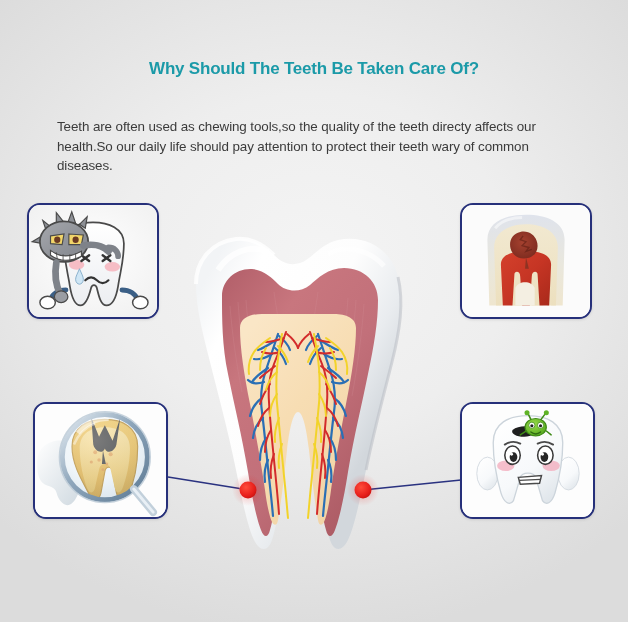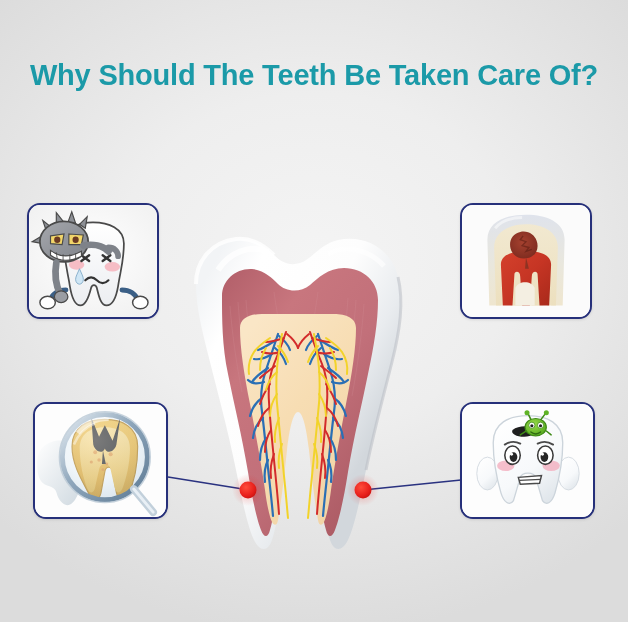--- a/index.html
+++ b/index.html
@@ -21,21 +21,21 @@
     overflow: hidden;
   }
 
   
   #headline {
     position: absolute;
     left: 0;
     top: 59px;
     width: 628px;
     text-align: center;
-    font-size: 29px;
+    font-size: 17px;
     font-weight: bold;
     letter-spacing: -0.2px;
     color: #1b9aa8;
     white-space: nowrap;
   }
   #subtext {
     position: absolute;
     left: 57px;
     top: 117px;
     width: 500px;
@@ -80,20 +80,21 @@
   }
   #tooth-stage svg { display: block; width: 100%; height: 100%; }
 </style>
 </head>
 <body>
 
 <div id="infographic">
 
   <div id="headline">Why Should The Teeth Be Taken Care Of?</div>
 
+  <div id="subtext">Teeth are often used as chewing tools,so the quality of the teeth directy affects our health.So our daily life should pay attention to protect their teeth wary of common diseases.</div>
 
   <svg id="connectors" viewBox="0 0 628 622" preserveAspectRatio="none">
     <line x1="168" y1="477" x2="249" y2="490" stroke="#2a3280" stroke-width="1.6"></line>
     <line x1="363" y1="490" x2="461" y2="480" stroke="#2a3280" stroke-width="1.6"></line>
   </svg>
 
   <div class="panel" id="panel-tl">
     <svg viewBox="0 0 132 116">
       <defs>
         <radialGradient id="tlBg" cx="50%" cy="45%" r="70%">

